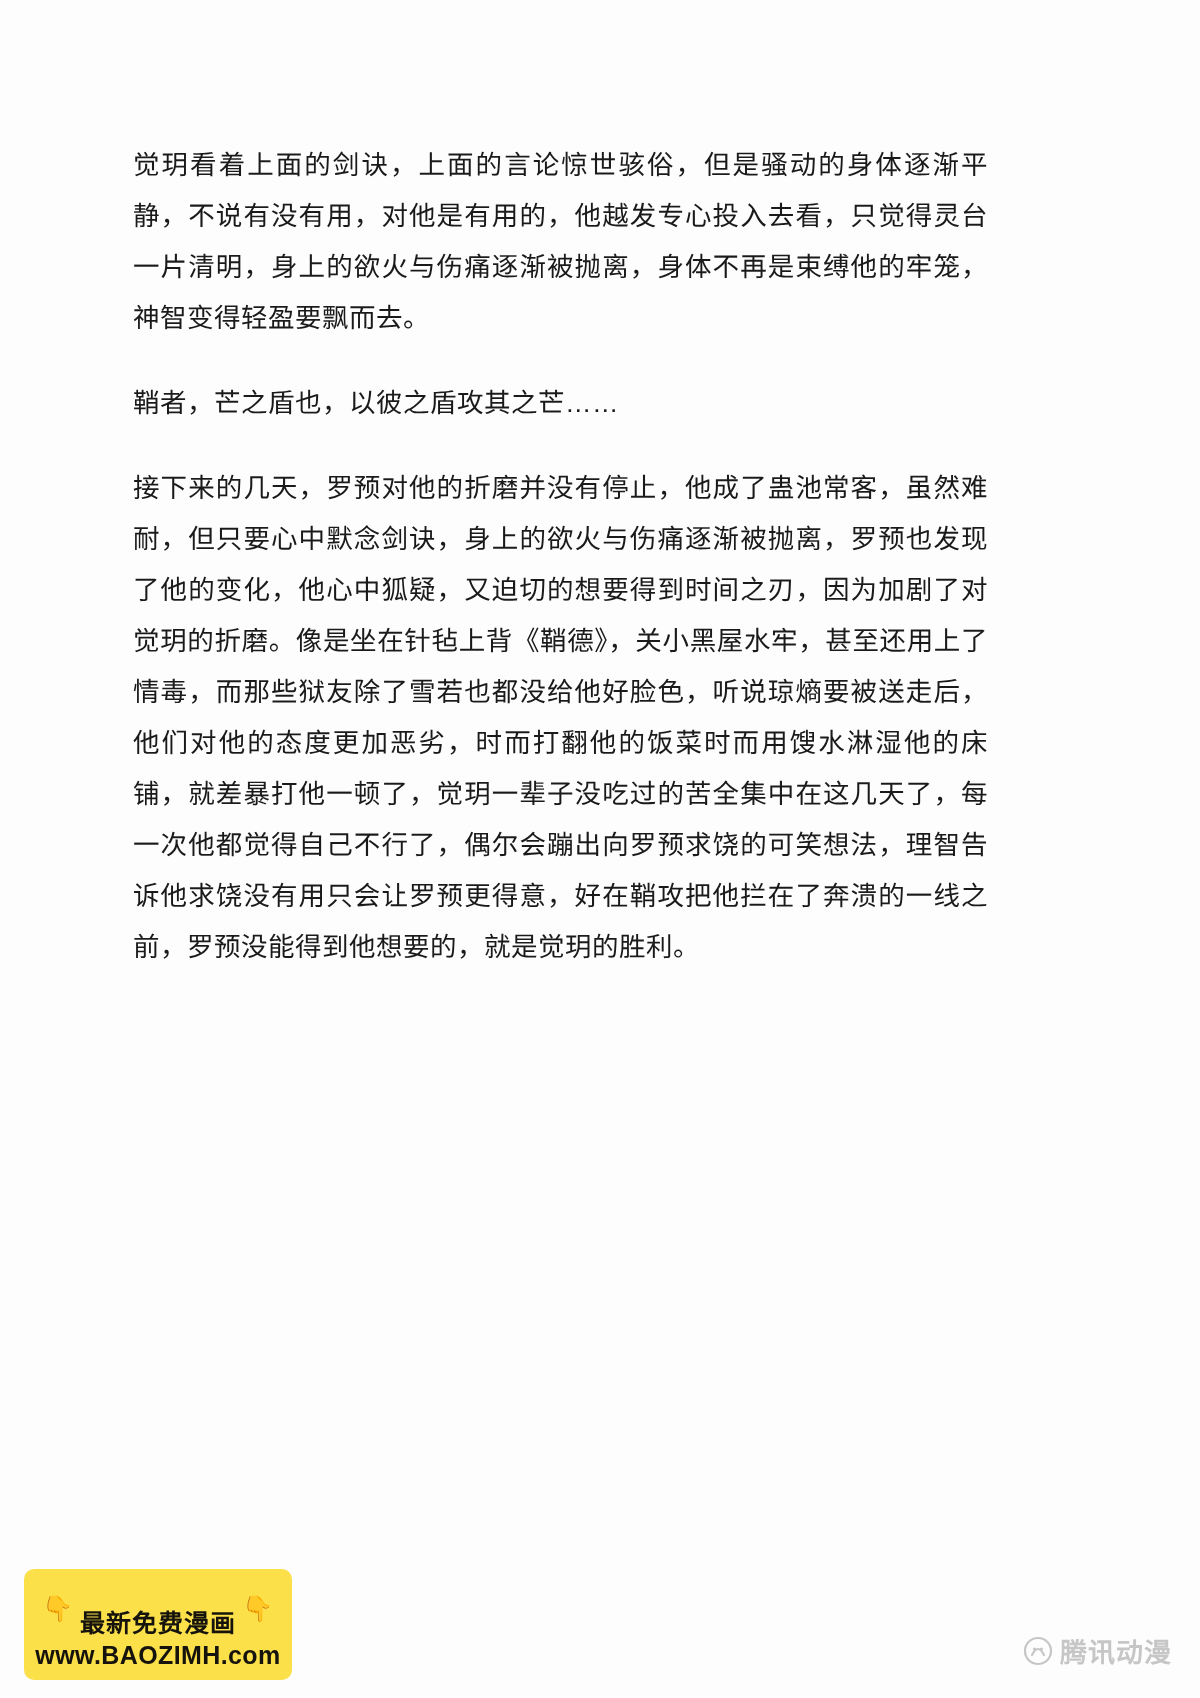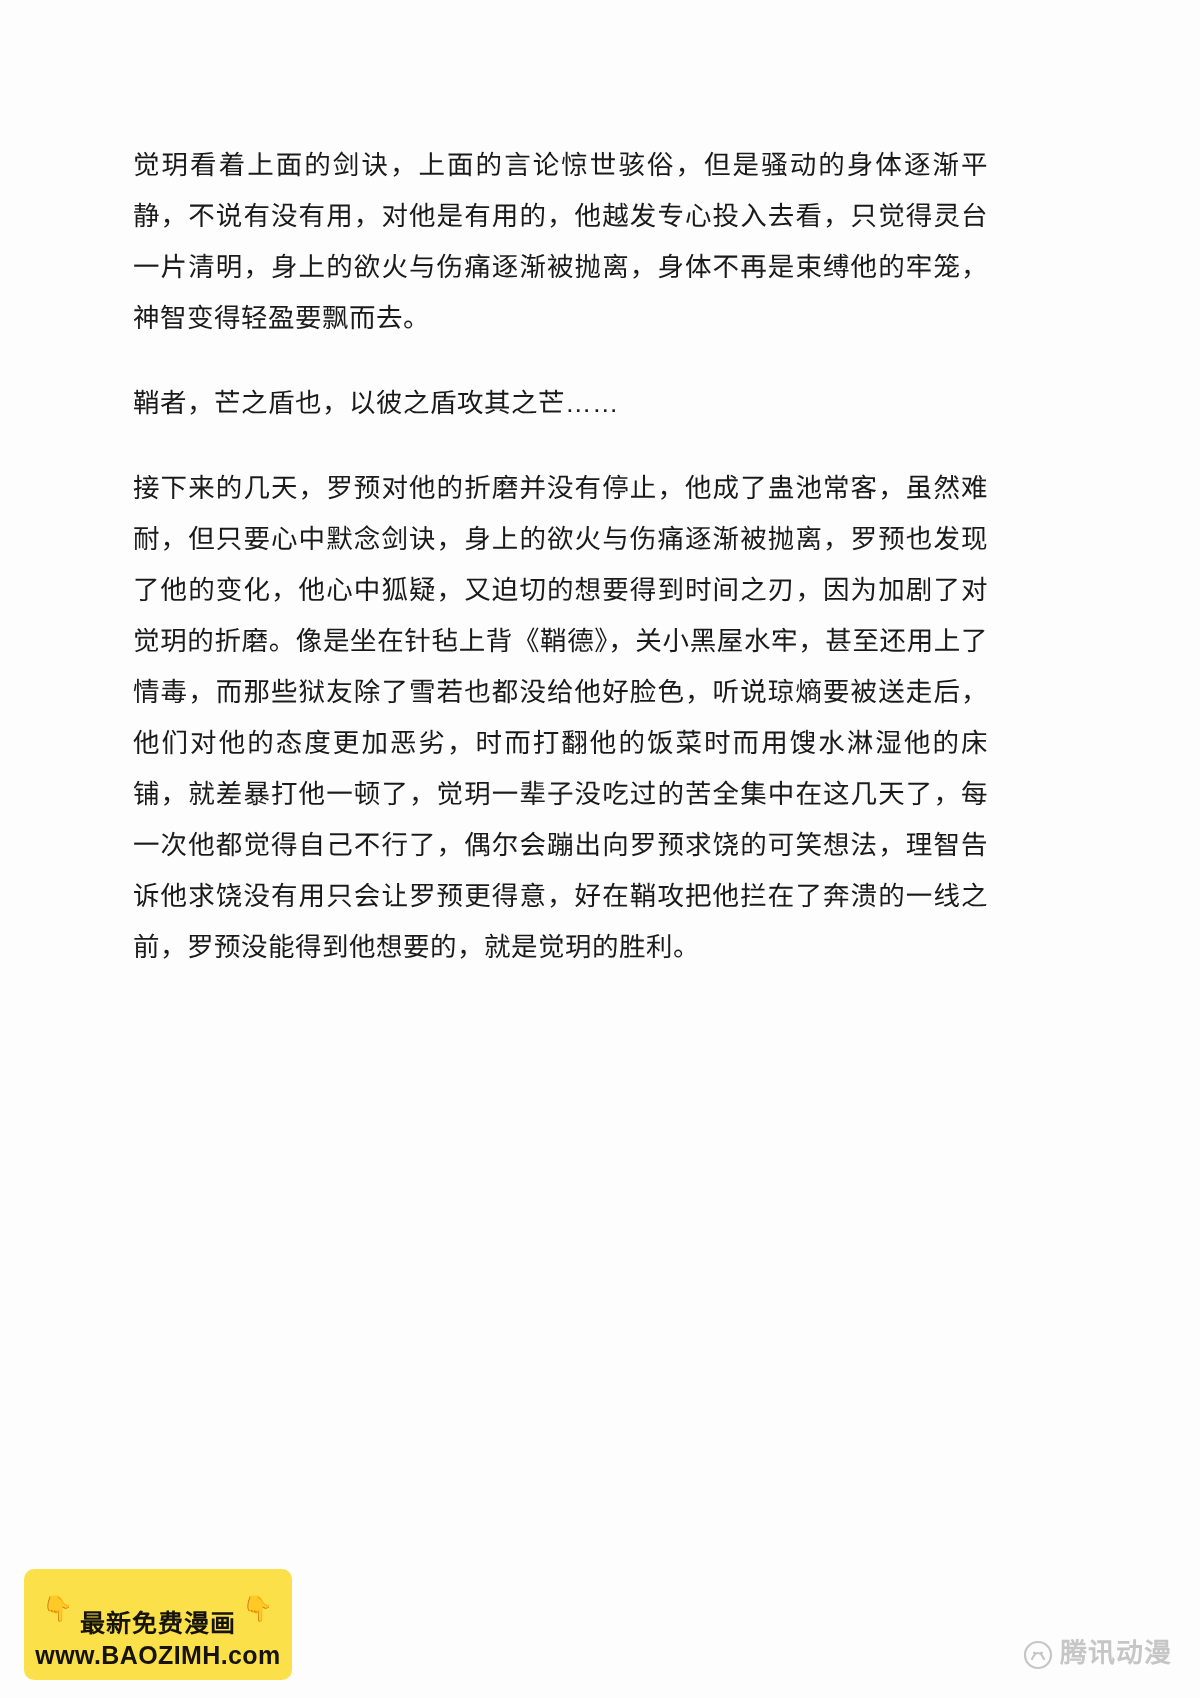--- a/index.html
+++ b/index.html
@@ -90,21 +90,21 @@
     text-align: center;
     white-space: nowrap;
   }
 
   
   .watermark-right {
     position: absolute;
     right: 28px;
     bottom: 28px;
     display: flex;
-    align-items: flex-end;
+    align-items: center;
     gap: 7px;
     opacity: 0.55;
   }
 
   .logo-mark {
     width: 30px;
     height: 30px;
     position: relative;
   }
 

